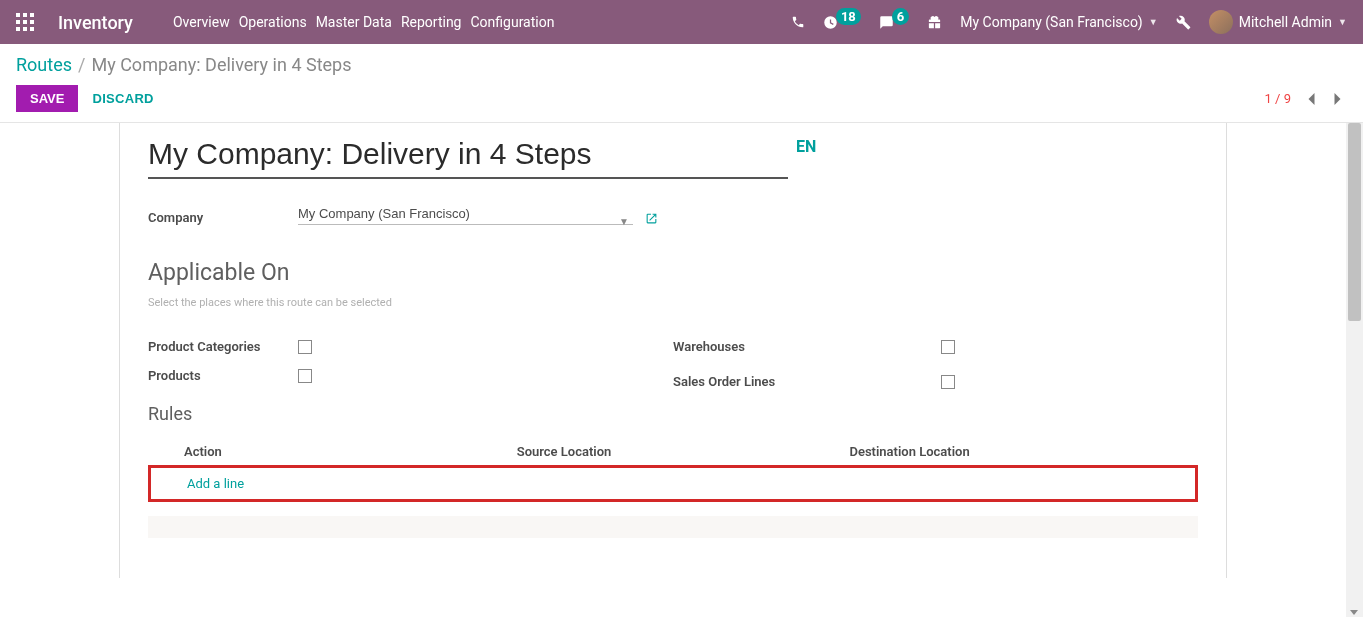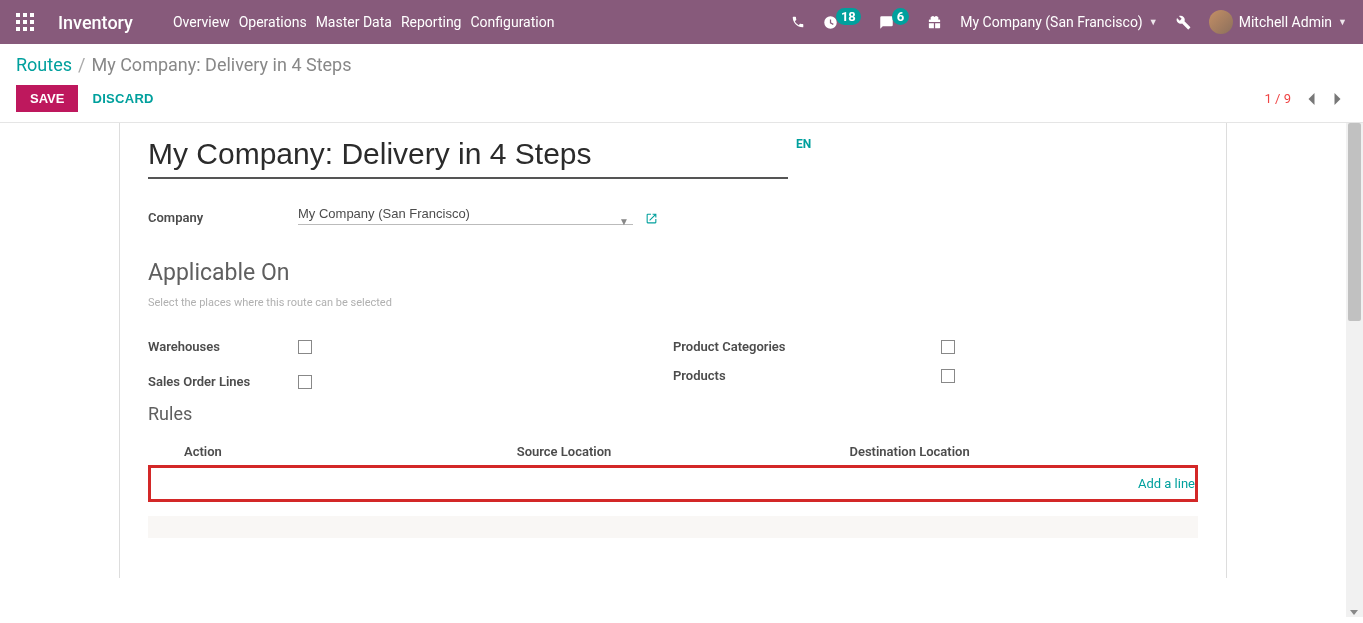--- a/index.html
+++ b/index.html
@@ -16,40 +16,40 @@
 .company-sel { display: flex; align-items: center; gap: 6px; font-size: 14px; cursor: pointer; }
 .avatar { width: 24px; height: 24px; border-radius: 50%; background: linear-gradient(135deg,#c48f65,#8b6f5c); display: inline-block; }
 .caret { font-size: 9px; opacity: .85; }
 
 .control-bar { padding: 10px 16px 10px 16px; border-bottom: 1px solid #e5e5e5; }
 .breadcrumb { font-size: 18px; color: #7c7bad; margin-bottom: 10px; display: flex; gap: 6px; align-items: flex-end; }
 .breadcrumb .root { color: #00a09d; cursor: pointer; }
 .breadcrumb .sep { color: #aaa; font-size: 18px; }
 .breadcrumb .current { color: #888; }
 .cb-buttons { display: flex; align-items: center; gap: 14px; }
-.btn-save { background: #be185d; color: #fff; border: none; padding: 6px 14px; font-size: 13px; font-weight: bold; cursor: pointer; }
+.btn-save { background: #a21caf; color: #fff; border: none; padding: 6px 14px; font-size: 13px; font-weight: bold; cursor: pointer; }
 .btn-discard { color: #00a09d; background: none; border: none; font-size: 13px; font-weight: bold; cursor: pointer; letter-spacing: .3px; }
 .pager { margin-left: auto; display: flex; align-items: center; gap: 10px; color: #ef4444; font-size: 13px; }
 .pager-arrows { display: flex; gap: 6px; }
 .pager-arrow { width: 20px; height: 20px; display: inline-flex; align-items: center; justify-content: center; cursor: pointer; color: #666; }
 .row-flex { display: flex; align-items: center; }
 
 .main-wrap { display: flex; height: calc(623px - 44px - 85px); }
 .content-scroll { flex: 1; overflow-y: auto; position: relative; }
 .right-scroll { width: 17px; background: #f1f1f1; position: relative; }
 .right-scroll .thumb { position: absolute; left: 2px; right: 2px; top: 0; height: 40%; background: #c1c1c1; border-radius: 2px; }
 .right-scroll .tri-up { position:absolute; top:2px; left:4px; width:0; height:0; border-left:4px solid transparent; border-right:4px solid transparent; border-bottom:5px solid #888;}
 .right-scroll .tri-down { position:absolute; bottom:2px; left:4px; width:0; height:0; border-left:4px solid transparent; border-right:4px solid transparent; border-top:5px solid #888;}
 
 .sheet { margin: 0 auto; max-width: 1108px; background:#fff; padding: 10px 0 40px 0; border-left:1px solid #ddd; border-right:1px solid #ddd; position: relative; }
 .sheet-inner { padding: 0 28px; }
 
 .title-row { display:flex; align-items:flex-start; }
 .title-input { font-size: 30px; font-weight: 500; color: #2b2b2b; border: none; border-bottom: 2px solid #555; padding: 4px 0 6px 0; width: 640px; outline: none; background: transparent; }
-.lang-tag { color:#00a09d; font-size:12px; font-weight:bold; margin-left:8px; margin-top:4px; cursor:pointer; }
+.lang-tag { color:#00a09d; font-size:16px; font-weight:bold; margin-left:8px; margin-top:4px; cursor:pointer; }
 
 .field-row { display:flex; align-items:flex-end; margin-top: 24px; }
 .field-label { width: 150px; font-weight: 600; color: #4c4c4c; font-size: 13px; }
 .m2o-input { border:none; border-bottom: 1px solid #bbb; width: 335px; padding: 3px 0; font-size:13px; color:#4c4c4c; outline:none; background:transparent; }
 .m2o-caret { margin-left:-14px; color:#888; font-size:10px; cursor:pointer; position:relative; top:2px; }
 .ext-link { margin-left: 16px; color:#00a09d; cursor:pointer; }
 
 .section-title { font-size: 23px; color: #5f5f5f; margin-top: 34px; font-weight: 400; }
 .section-sub { color: #b0b0b0; font-size: 11px; margin-top: 10px; }
 
@@ -61,21 +61,21 @@
 .cbox { width:14px; height:14px; border:1px solid #888; background:#fff; cursor:pointer; }
 
 .rules-title { font-size:18px; color:#5f5f5f; }
 .rules-table { margin-top: 14px; width: 100%; }
 .rt-head { display:flex; padding: 6px 0; font-weight:600; color:#4c4c4c; font-size:13px; }
 .rt-head .c1 { width:36px; }
 .rt-head .c2 { flex:1.05; }
 .rt-head .c3 { flex:1.05; }
 .rt-head .c4 { flex:1.1; }
 .rt-body { border: 3px solid #d32828; padding: 4px 0; }
-.add-line { padding: 4px 0 4px 36px; text-align: right; }
+.add-line { padding: 4px 0 4px 36px; }
 .add-line a { color:#00a09d; font-size:13px; cursor:pointer; text-decoration:none; }
 .rt-foot { height: 22px; background:#f9f7f5; margin-top: 14px; }
 
 svg { display:block; }
 .icon-white { fill:#fff; }
 </style>
 </head>
 <body>
 
 <div class="top-nav">
@@ -191,35 +191,35 @@
               </svg>
           </span>
         </div>
 
         <div class="section-title">Applicable On</div>
         <div class="section-sub">Select the places where this route can be selected</div>
 
         <div class="two-col">
           <div class="col">
             <div class="check-row">
+              <span class="check-label">Product Categories</span>
+              <span class="cbox"></span>
+            </div>
+            <div class="check-row">
+              <span class="check-label">Products</span>
+              <span class="cbox"></span>
+            </div>
+          </div>
+          <div class="col">
+            <div class="check-row">
               <span class="check-label">Warehouses</span>
               <span class="cbox"></span>
             </div>
             <div class="check-row" style="margin-top:20px;">
               <span class="check-label">Sales Order Lines</span>
-              <span class="cbox"></span>
-            </div>
-          </div>
-          <div class="col">
-            <div class="check-row">
-              <span class="check-label">Product Categories</span>
-              <span class="cbox"></span>
-            </div>
-            <div class="check-row">
-              <span class="check-label">Products</span>
               <span class="cbox"></span>
             </div>
           </div>
         </div>
 
         <div class="rules-title">Rules</div>
         <div class="rules-table">
           <div class="rt-head">
             <span class="c1"></span>
             <span class="c2">Action</span>

